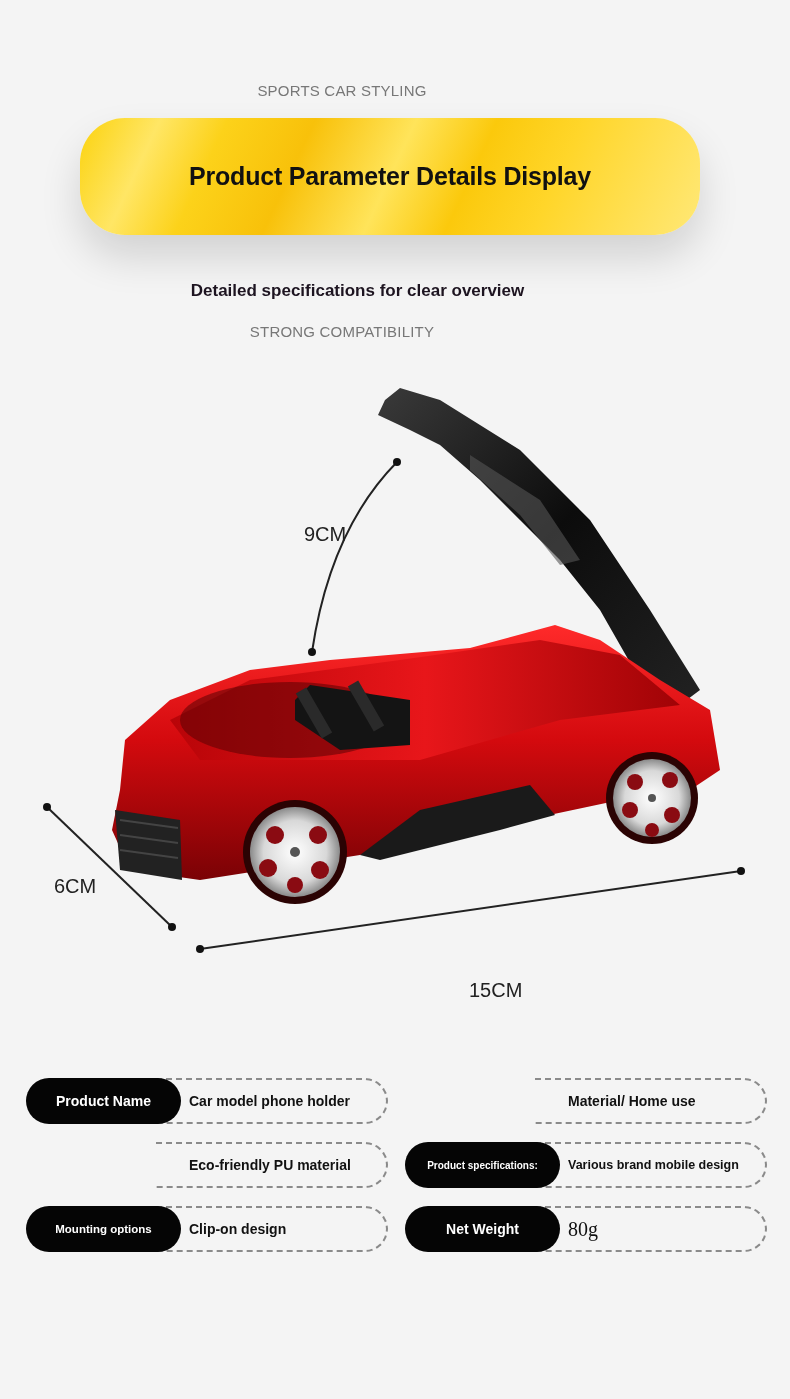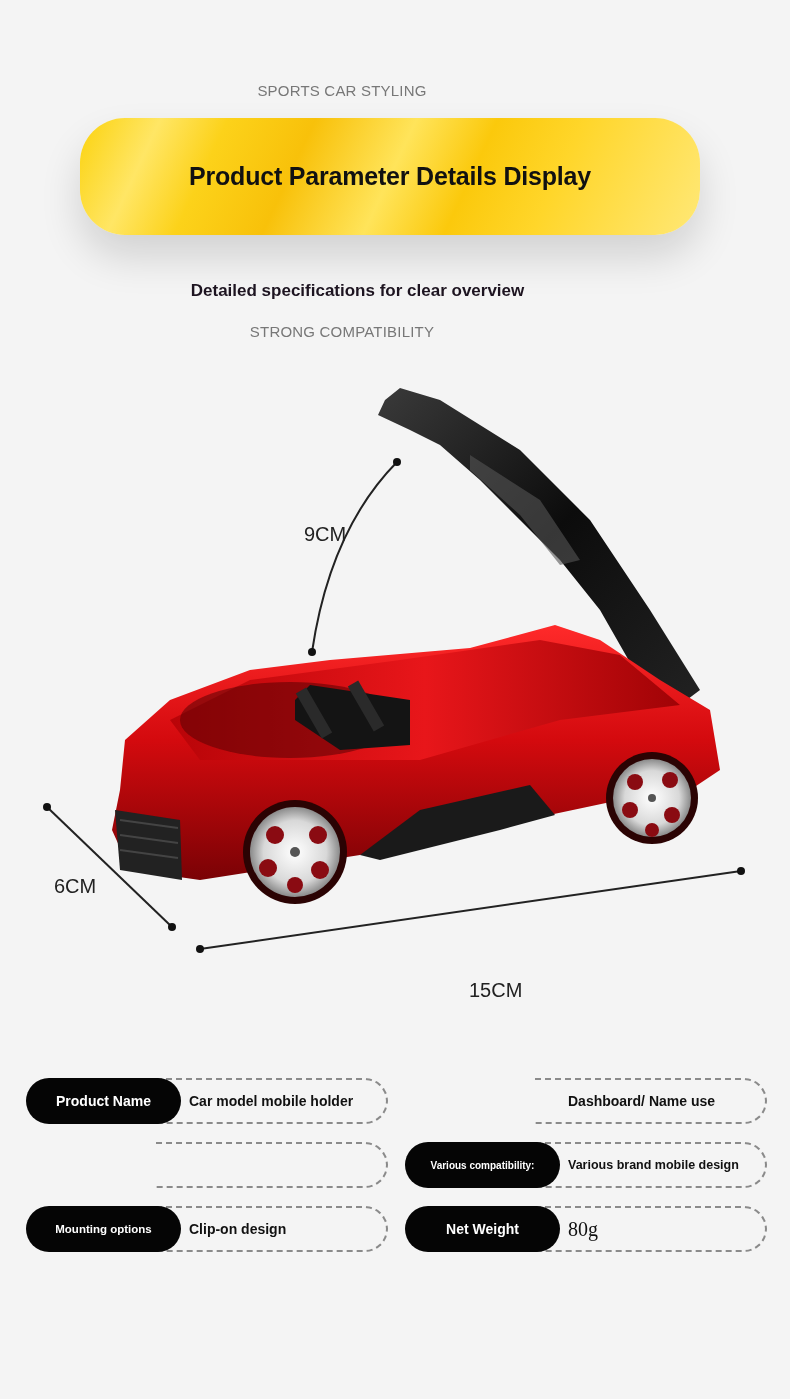--- a/index.html
+++ b/index.html
@@ -130,32 +130,33 @@
 
   <div class="dim-label" style="left:289px; top:153px;margin-left:15px;">9CM</div>
   <div class="dim-label" style="left:54px; top:505px;">6CM</div>
   <div class="dim-label" style="left:469px; top:592px;margin-top:17px;">15CM</div>
 </div>
 
 <div class="specs">
   <div class="spec" style="left:0; top:0;">
     <div class="value-box"></div>
     <div class="key" style="font-size:14px;">Product Name</div>
-    <div class="val" style="font-size:14px;">Car model mobile holder</div>
+    <div class="val" style="font-size:14px;">Car model phone holder</div>
   </div>
   <div class="spec" style="left:379px; top:0;">
     <div class="value-box"></div>
-    <div class="val" style="font-size:14px;">Dashboard/ Name use</div>
+    <div class="val" style="font-size:14px;">Material/ Home use</div>
   </div>
   <div class="spec" style="left:0; top:64px;">
     <div class="value-box"></div>
+    <div class="val" style="font-size:14px;">Eco-friendly PU material</div>
   </div>
   <div class="spec" style="left:379px; top:64px;">
     <div class="value-box"></div>
-    <div class="key" style="font-size:10px;">Various compatibility:</div>
+    <div class="key" style="font-size:10px;">Product specifications:</div>
     <div class="val" style="font-size:12.5px;">Various brand mobile design</div>
   </div>
   <div class="spec" style="left:0; top:128px;">
     <div class="value-box"></div>
     <div class="key" style="font-size:11.5px;text-align:right;">Mounting options</div>
     <div class="val" style="font-size:14px;">Clip-on design</div>
   </div>
   <div class="spec" style="left:379px; top:128px;">
     <div class="value-box"></div>
     <div class="key" style="font-size:14px;">Net Weight</div>

